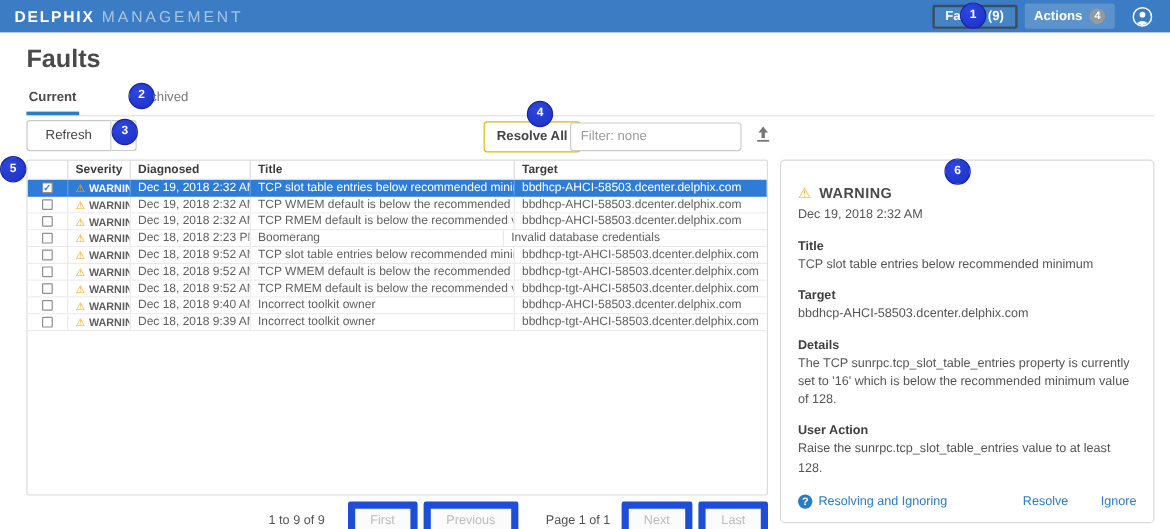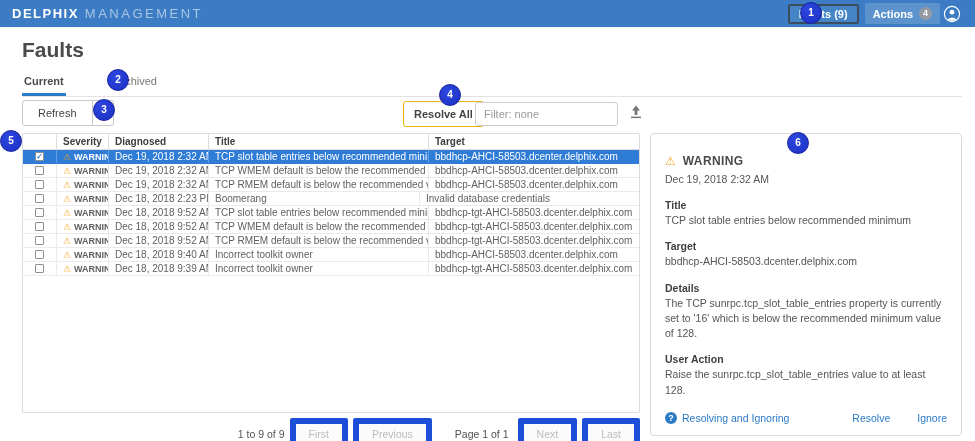--- a/index.html
+++ b/index.html
@@ -18,21 +18,21 @@
   .brand-secondary { color:#a9c6e4; font-size:13px; letter-spacing:2.5px; margin-left:6px; }
   .topnav { display:flex; margin-left:16px; }
   .topnav .nav-item { color:#fff; font-size:11px; font-weight:bold; padding:0 14px; cursor:pointer; }
   .topbar-right { margin-left:auto; display:flex; align-items:center; padding-right:10px; }
   .faults-button {
     background:#4585c6; border:2px solid #3d4d60; border-radius:2px;
     color:#fff; font-size:11px; font-weight:bold; padding:2px 9px; margin-right:6px; cursor:pointer;
   }
   .actions-button {
     background:#5d93cc; border:none; border-radius:2px; display:flex; align-items:center;
-    color:#fff; font-size:11px; font-weight:bold; padding:4px 8px; margin-right:3px; cursor:pointer;
+    color:#fff; font-size:11px; font-weight:bold; padding:4px 8px; margin-right:14px; cursor:pointer;
   }
   .actions-badge {
     display:inline-block; margin-left:6px; width:13px; height:13px; line-height:13px;
     border-radius:50%; background:#949aa1; color:#fff; font-size:9px; text-align:center; font-weight:bold;
   }
   .avatar { width:18px; height:18px; margin-right:4px; cursor:pointer; }
   
   .page-title { position:absolute; left:22px; top:38px; font-size:21px; font-weight:bold; color:#4a4a4a; }
   .tabs { position:absolute; left:22px; top:71px; width:940px; border-bottom:1px solid #e2e2e2; }
   .tab { display:inline-block; font-size:11px; padding:0 2px 6px 2px; margin-right:42px; cursor:pointer; }
@@ -86,21 +86,21 @@
   }
   .checkbox.checked::after { content:"\2713"; }
   .trow.selected { background:#2e7cd6; color:#fff; border-color:#2e7cd6; }
   .trow.selected .cell { border-left-color:rgba(255,255,255,0.25); }
   .trow.selected .sev-text { color:#fff; }
   
   .pagination {
     position:absolute; left:22px; top:418px; width:618px;
     display:flex; justify-content:flex-end; align-items:center; font-size:10.5px; color:#666;
   }
-  .page-range { color:#555; }
+  .page-range { margin-right:14px; color:#555; }
   .page-btn {
     background:#fbfbfb; border:6px solid #1d4ed8; border-radius:2px; color:#bcbcbc;
     font-size:10.5px; padding:4px 13px; margin-left:5px; cursor:default;
     font-family:"Liberation Sans", sans-serif;
   }
   .page-label { margin:0 4px 0 9px; color:#4f4f4f;padding-left:14px; }
   
   .detail-panel {
     position:absolute; left:650px; top:133px; width:312px; height:303px;
     border:1px solid #d9d9d9; border-radius:4px; background:#fff; padding:14px 14px 40px 14px;

